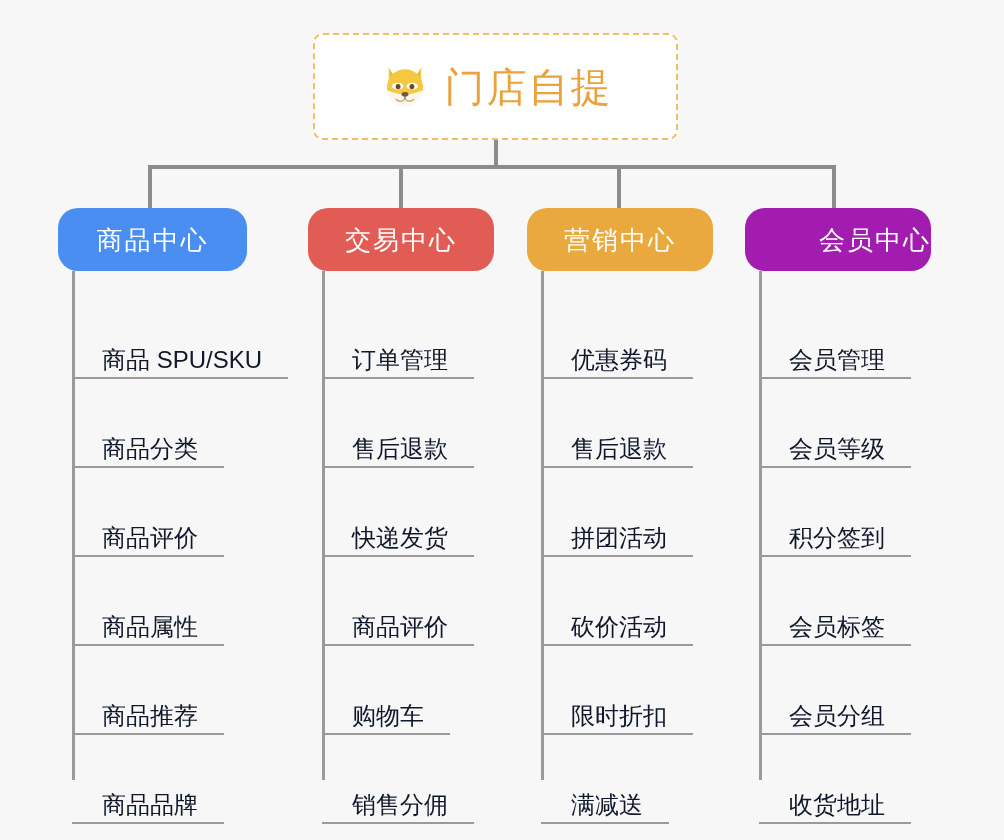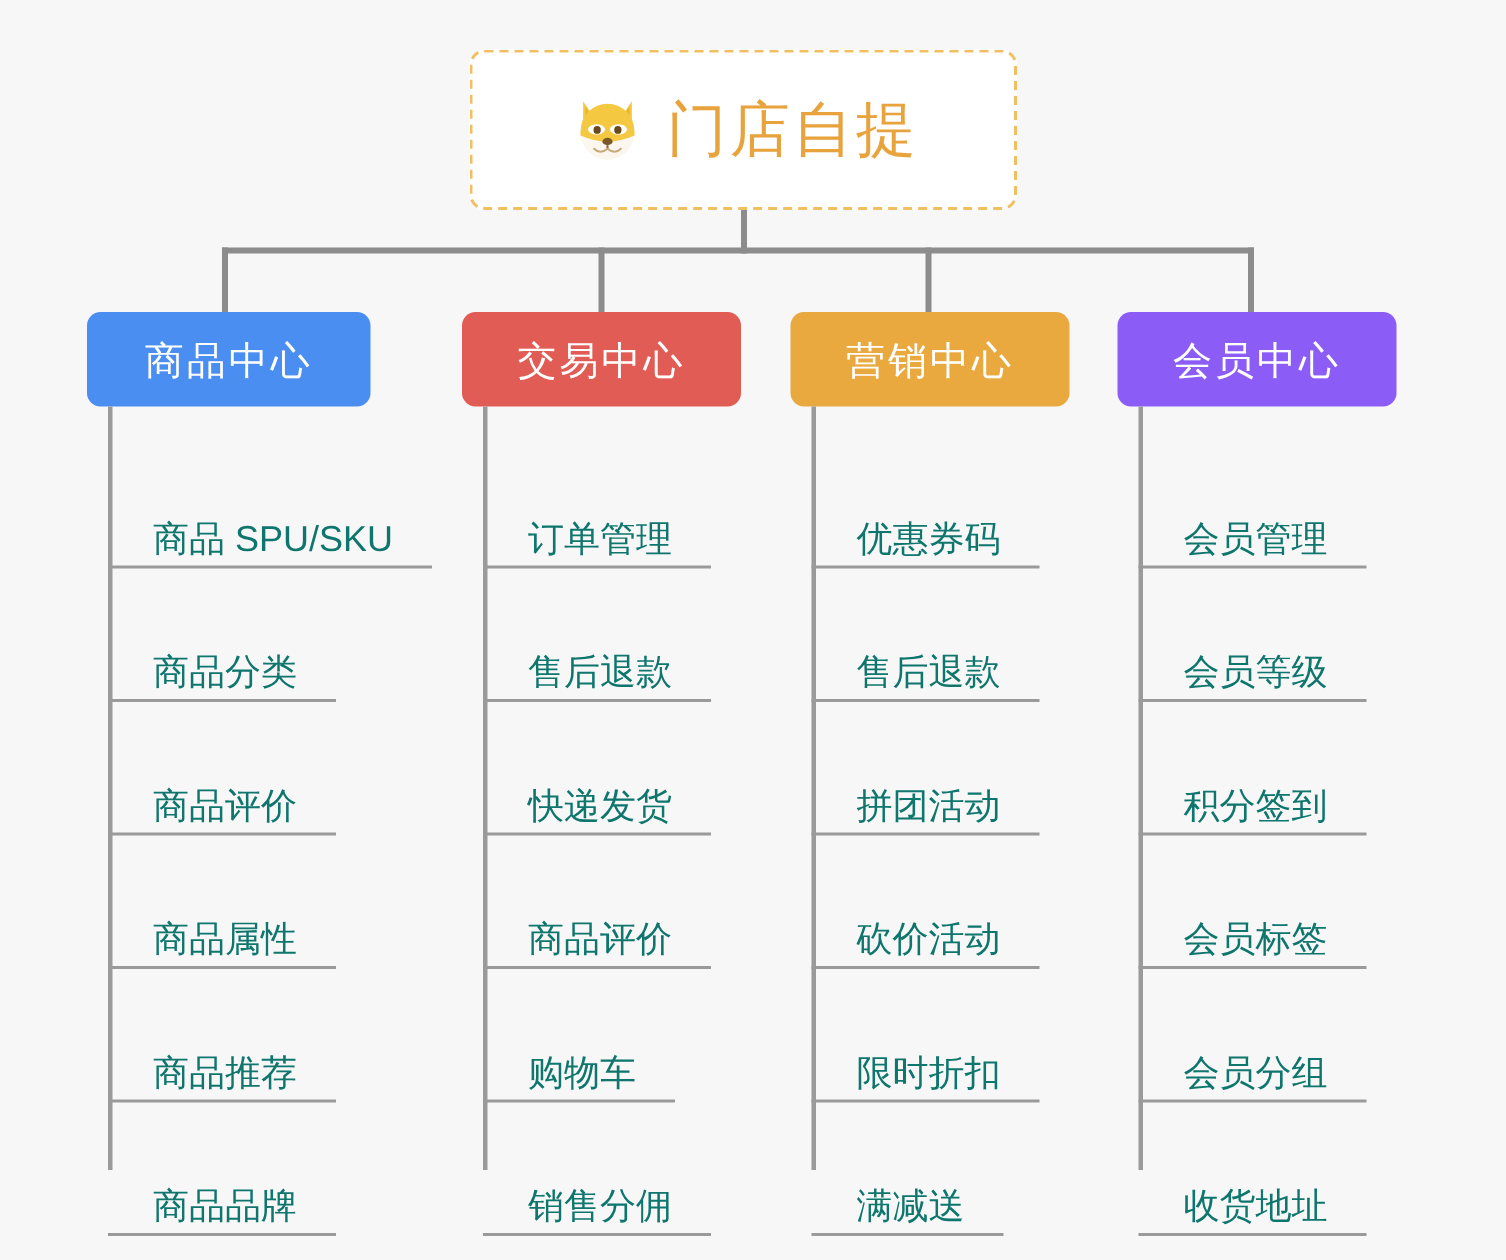--- a/index.html
+++ b/index.html
@@ -73,21 +73,21 @@
     top: 208px;
   }
   .column.c0 { left: 58px;  width: 260px; }
   .column.c1 { left: 308px; width: 220px; text-align: center; }
   .column.c2 { left: 527px; width: 220px; }
   .column.c3 { left: 745px; width: 230px; }
 
   .cat-header {
     box-sizing: border-box;
     height: 63px;
-    border-radius: 9px;
+    border-radius: 20px;
     display: flex;
     align-items: center;
     justify-content: center;
     color: #ffffff;
     font-size: 26px;
     letter-spacing: 2px;
     line-height: 1;
     white-space: nowrap;
   }
   .column.c0 .cat-header { width: 189px; }
@@ -129,21 +129,21 @@
     bottom: 0;
     height: 2px;
     background: #9a9a9a;
   }
   .leaf-label {
     position: relative;
     display: inline-block;
     padding: 0 22px 6px 30px;
     font-size: 24px;
     line-height: 1.1;
-    color: #0f766e;
+    color: #0f172a;
     white-space: nowrap;
   }
 </style>
 </head>
 <body>
 
 <div id="mindmap">
 
   <div class="root-node" style="border-color: rgb(240, 191, 98); background: rgb(255, 255, 255);">
     <svg class="root-emoji" viewBox="0 0 64 64" aria-hidden="true">
@@ -263,21 +263,21 @@
         <span class="leaf-label">限时折扣</span>
       </li>
       <li class="leaf-item">
         <span class="leaf-underline" style="width: 128px; background: rgb(154, 154, 154);"></span>
         <span class="leaf-label">满减送</span>
       </li>
     </ul>
   </div>
 
   <div class="column c3">
-    <div class="cat-header" style="background: #8b5cf6;">
+    <div class="cat-header" style="background: #a21caf; justify-content: flex-end;">
       <span>会员中心</span>
     </div>
     <ul class="leaf-list">
       <li class="leaf-item">
         <span class="leaf-underline" style="width: 152px; background: rgb(154, 154, 154);"></span>
         <span class="leaf-label">会员管理</span>
       </li>
       <li class="leaf-item">
         <span class="leaf-underline" style="width: 152px; background: rgb(154, 154, 154);"></span>
         <span class="leaf-label">会员等级</span>

